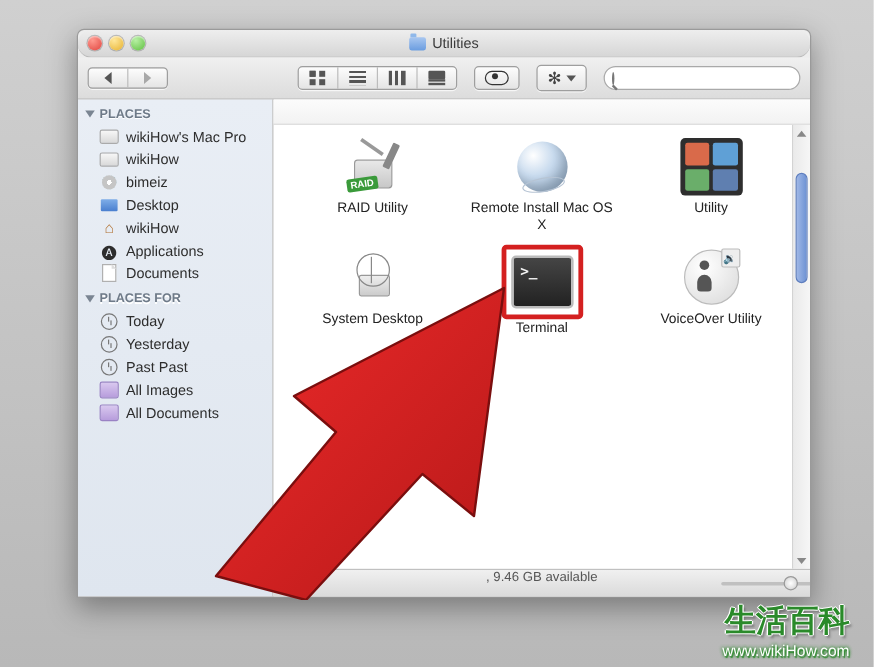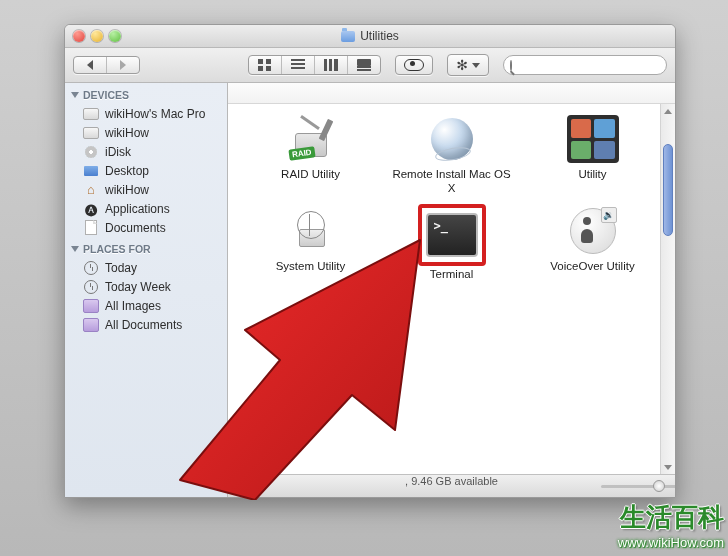--- a/index.html
+++ b/index.html
@@ -27,20 +27,21 @@
     flex-direction: column;
     overflow: hidden;
   }
   .titlebar {
     height: 22px;
     background: linear-gradient(#eeeeee 0%, #d6d6d6 100%);
     border-bottom: 1px solid #b8b8b8;
     display: flex;
     align-items: center;
     position: relative;
+    border-radius: 11px;
   }
   .traffic { display:flex; gap:6px; margin-left:8px; }
   .tl { width:12px; height:12px; border-radius:50%; box-shadow: inset 0 1px 1px rgba(255,255,255,.5), 0 0 0 1px rgba(0,0,0,.2); }
   .tl.red{background:radial-gradient(circle at 35% 30%,#ff9a8f,#e0443e);}
   .tl.yel{background:radial-gradient(circle at 35% 30%,#ffe79a,#e6b12e);}
   .tl.grn{background:radial-gradient(circle at 35% 30%,#b7f0a3,#5fbf3f);}
   .title-center{
     position:absolute;left:0;right:0;display:flex;align-items:center;justify-content:center;gap:5px;
     font-size:12px;color:#3a3a3a;pointer-events:none;
   }
@@ -138,21 +139,21 @@
 
   .scrollbar-v{position:absolute;right:0;top:0;bottom:0;width:14px;background:linear-gradient(90deg,#eaeaea,#f6f6f6);border-left:1px solid #d3d3d3;}
   .scroll-arrow{height:14px;display:flex;align-items:center;justify-content:center;}
   .scroll-arrow div{width:0;height:0;border-left:4px solid transparent;border-right:4px solid transparent;}
   .scroll-arrow.up div{border-bottom:5px solid #888;}
   .scroll-arrow.dn div{border-top:5px solid #888;}
   .scroll-thumb{position:absolute;left:2px;right:2px;top:40px;height:90px;background:linear-gradient(90deg,#9fb7e6,#6f93d4);border:1px solid #5f7fbf;border-radius:6px;}
 
   .big-arrow{position:absolute;left:140px;top:200px;pointer-events:none;}
 
-  .watermark{position:absolute;right:4px;bottom:6px;text-align:right;}
+  .watermark{position:absolute;right:20px;bottom:6px;text-align:right;}
   .watermark .cn{font-size:26px;font-weight:900;color:#2a8a2a;text-shadow:1px 0 #fff,-1px 0 #fff,0 1px #fff,0 -1px #fff, 2px 2px 2px rgba(0,0,0,.3);}
   .watermark .url{font-size:13px;color:#fff;text-shadow:0 0 3px #2a8a2a,0 0 3px #2a8a2a,1px 1px 1px #2a8a2a;}
 </style>
 </head>
 <body>
 
 <div class="window">
 
   <div class="titlebar">
     <div class="traffic">
@@ -206,39 +207,39 @@
         <div class="mag"></div>
         <input type="text" style="border: none; outline: none; flex: 1 1 0%; font-size: 11px; background: transparent;" placeholder="">
       </div>
     </div>
   </div>
 
   <div class="split">
     <div class="sidebar" id="sidebar">
         <div class="sec-hd">
           <span class="disc"></span>
-          <span>DEVICES</span>
+          <span>PLACES</span>
         </div>
         <div class="sb-item">
           <span class="sb-ico">
             <div class="mini-drive"></div>
           </span>
           <span>wikiHow's Mac Pro</span>
         </div>
         <div class="sb-item">
           <span class="sb-ico">
             <div class="mini-drive"></div>
           </span>
           <span>wikiHow</span>
         </div>
         <div class="sb-item">
           <span class="sb-ico">
             <div class="mini-disc"></div>
           </span>
-          <span>iDisk</span>
+          <span>bimeiz</span>
         </div>
         <div class="sb-item">
           <span class="sb-ico">
             <div class="mini-desk"></div>
           </span>
           <span>Desktop</span>
         </div>
         <div class="sb-item">
           <span class="sb-ico">
             <div class="mini-house">⌂</div>
@@ -264,21 +265,27 @@
         <div class="sb-item">
           <span class="sb-ico">
             <div class="mini-clock"></div>
           </span>
           <span>Today</span>
         </div>
         <div class="sb-item">
           <span class="sb-ico">
             <div class="mini-clock"></div>
           </span>
-          <span>Today Week</span>
+          <span>Yesterday</span>
+        </div>
+        <div class="sb-item">
+          <span class="sb-ico">
+            <div class="mini-clock"></div>
+          </span>
+          <span>Past Past</span>
         </div>
         <div class="sb-item">
           <span class="sb-ico">
             <div class="mini-sf"></div>
           </span>
           <span>All Images</span>
         </div>
         <div class="sb-item">
           <span class="sb-ico">
             <div class="mini-sf"></div>
@@ -317,21 +324,21 @@
                 </div>
               </div>
               <div class="lbl">Utility</div>
             </div>
             <div class="cell">
               <div class="ic">
                 <div class="ic-profiler">
                   <div class="ic-compass"></div>
                 </div>
               </div>
-              <div class="lbl">System Utility</div>
+              <div class="lbl">System Desktop</div>
             </div>
             <div class="cell">
               <div class="ic highlight">
                 <div class="ic-term"></div>
               </div>
               <div class="lbl">Terminal</div>
             </div>
             <div class="cell">
               <div class="ic">
                 <div class="ic-vo">

